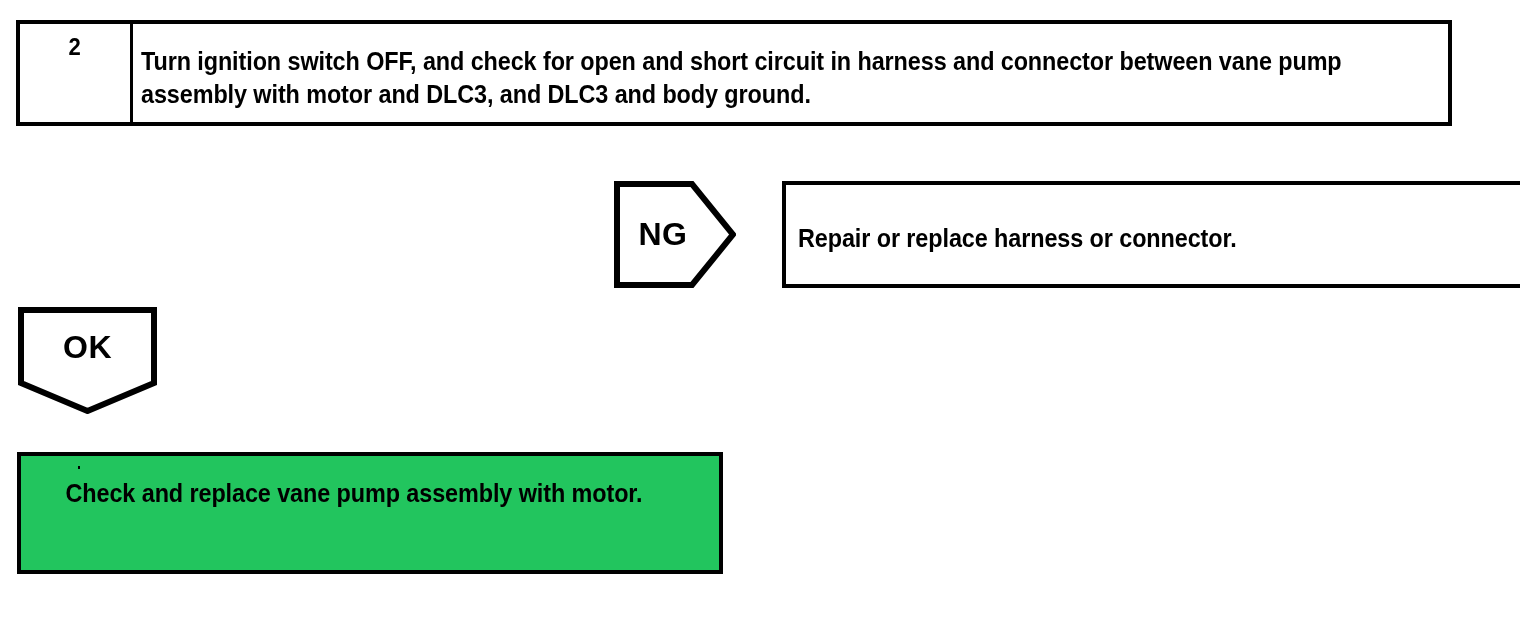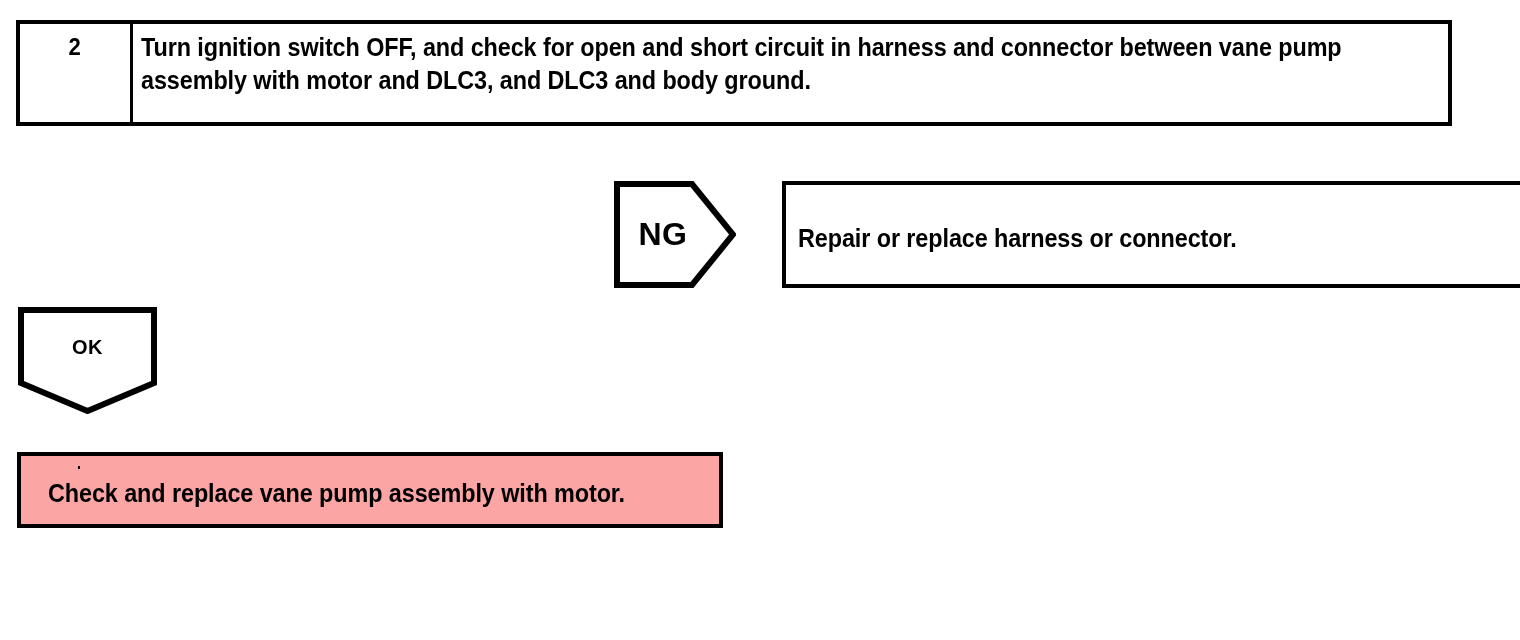--- a/index.html
+++ b/index.html
@@ -41,21 +41,21 @@
   .step-number-cell .num {
     font-size: 24px;
     font-weight: bold;
     letter-spacing: 0px;
     transform: scaleX(0.92);
     transform-origin: center top;
   }
   .step-text-cell {
     flex: 1;
     box-sizing: border-box;
-    padding: 7px 10px 0 8px;
+    padding: 21px 10px 0 8px;
   }
   .step-text-cell .body {
     font-size: 26px;
     font-weight: bold;
     line-height: 33px;
     letter-spacing: -0.1px;
     transform: scaleX(0.90);
     transform-origin: left top;
     width: 111%;
     white-space: normal;
@@ -130,36 +130,37 @@
   }
   .ok-label {
     position: absolute;
     left: 18px;
     top: 307px;
     width: 139px;
     height: 80px;
     display: flex;
     align-items: center;
     justify-content: center;
-    font-size: 20px;
+    font-size: 32px;
     font-weight: bold;
     letter-spacing: 0.5px;
     box-sizing: border-box;
   }
 
   
   .check-box {
     position: absolute;
     left: 17px;
     top: 452px;
     width: 706px;
-    height: 76px;
+    height: 122px;
     box-sizing: border-box;
     border: 4px solid #000;
-    background: #fca5a5;
+    background: #22c55e;
+    text-align: center;
   }
   .check-box .body {
     position: absolute;
     left: 27px;
     top: 22px;
     width: 680px;
     font-size: 26px;
     font-weight: bold;
     line-height: 31px;
     letter-spacing: -0.1px;

